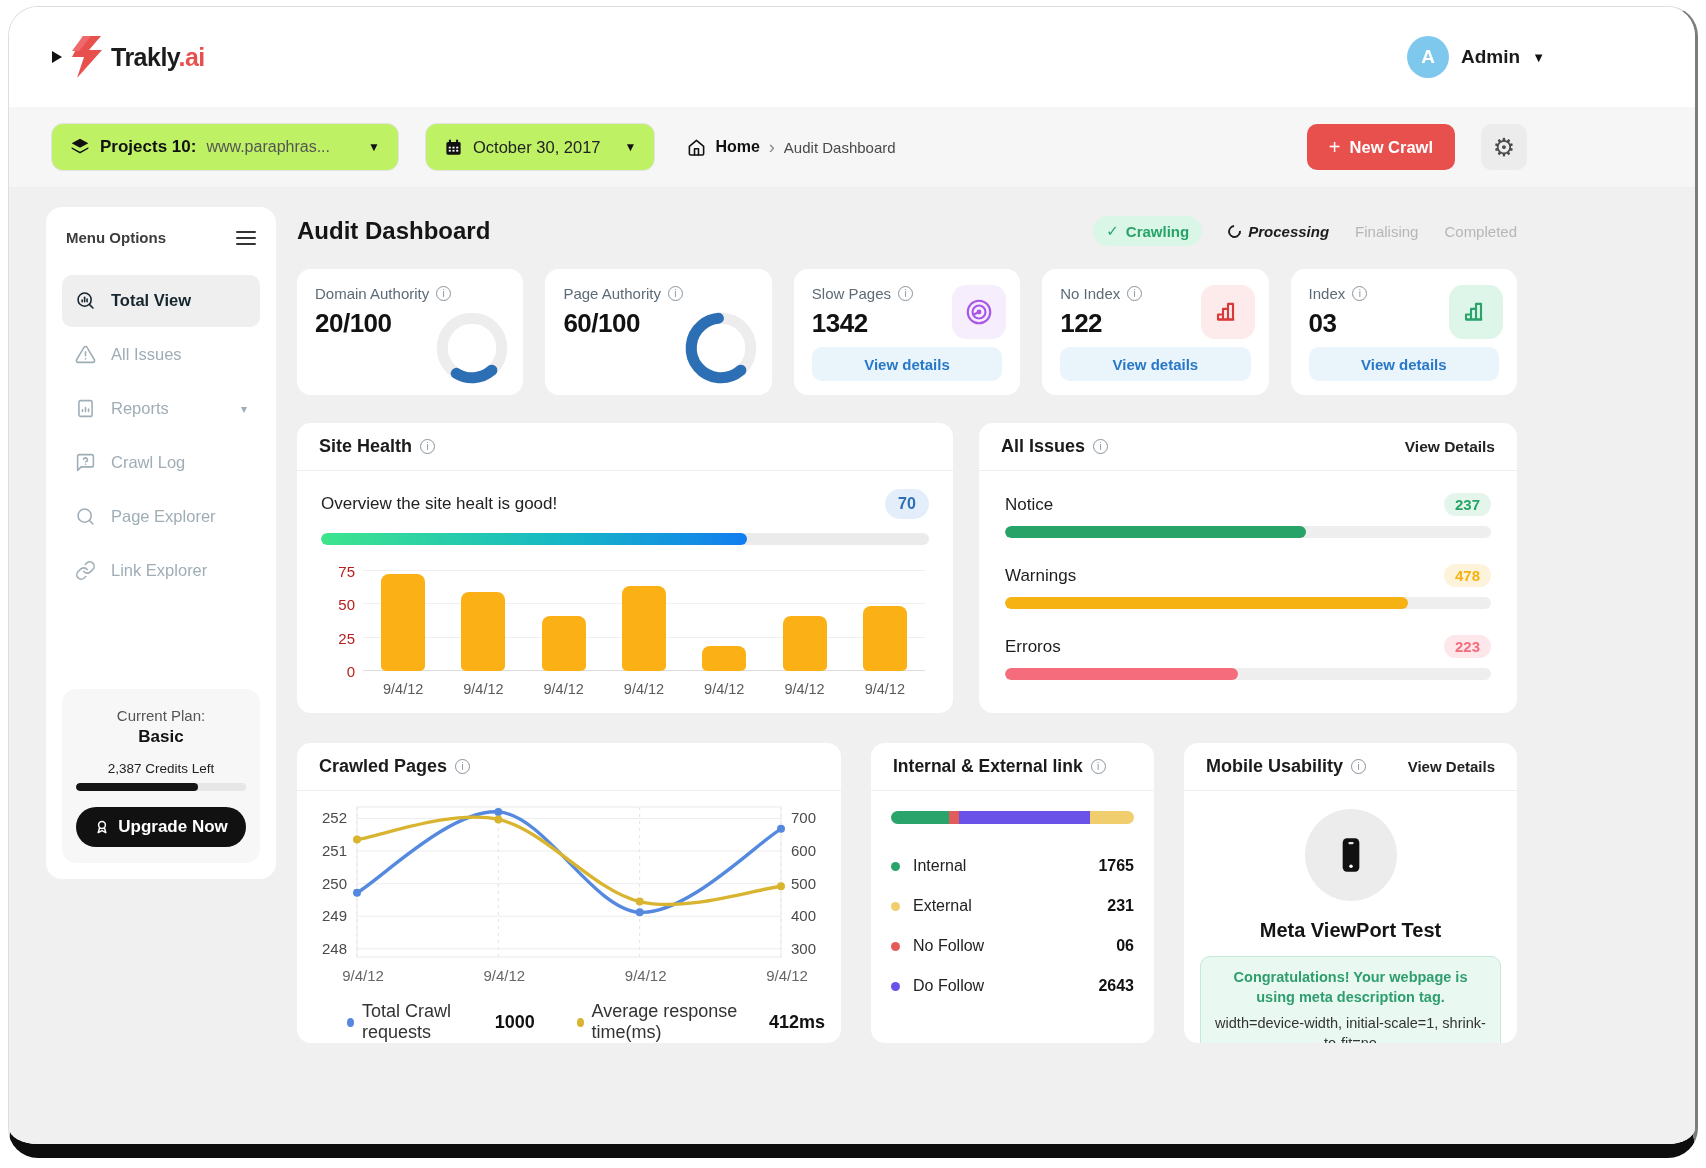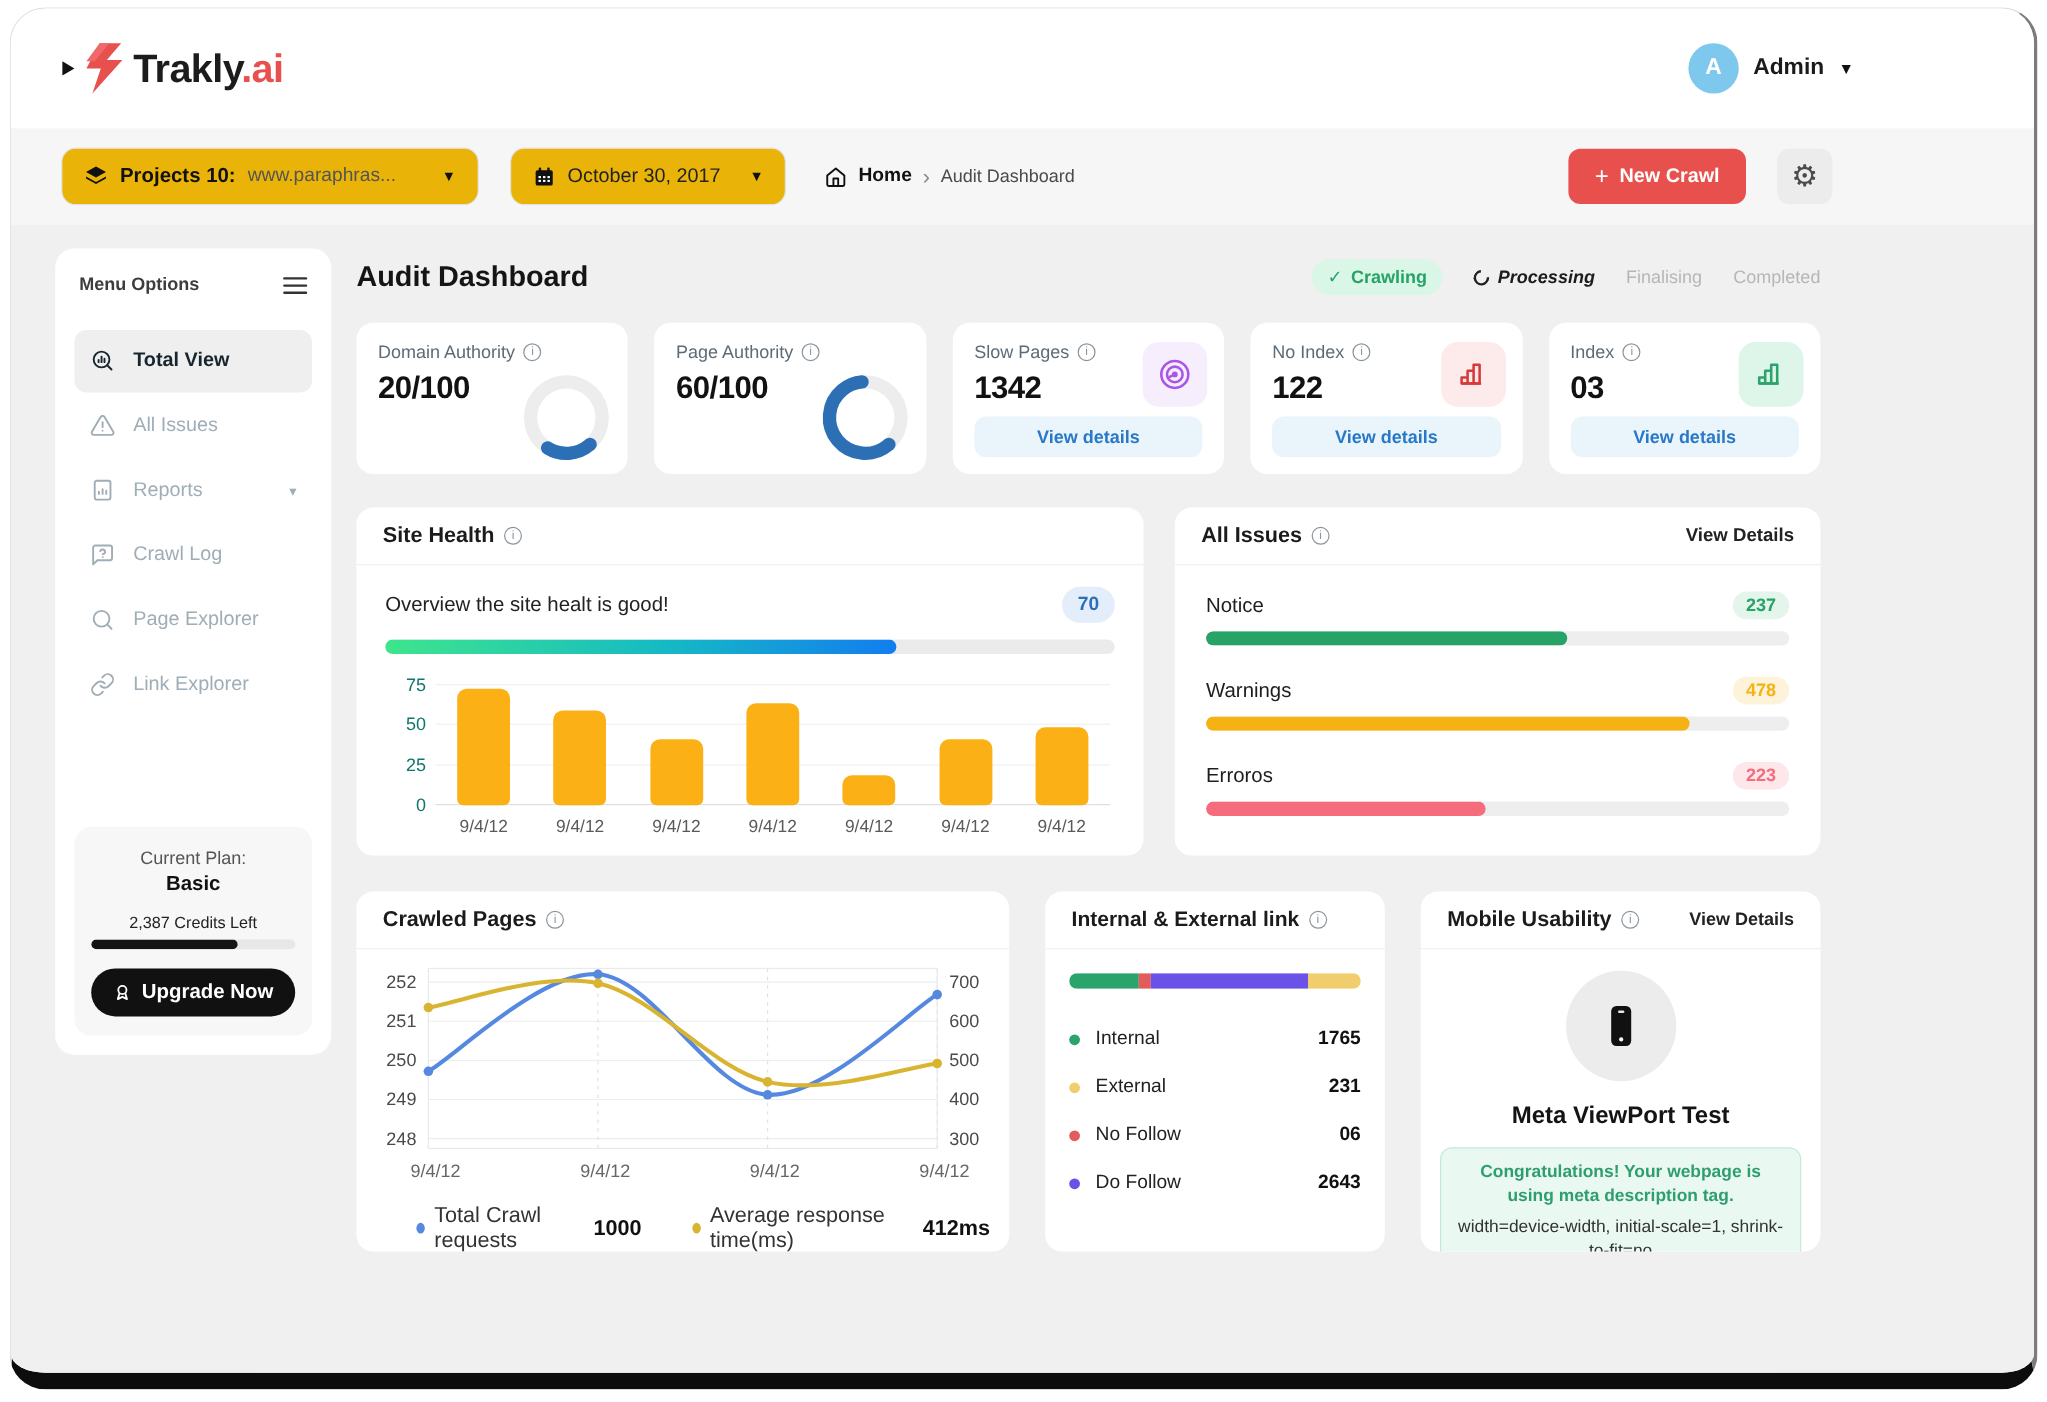--- a/index.html
+++ b/index.html
@@ -4,30 +4,30 @@
 <style>
   * { margin:0; padding:0; box-sizing:border-box; }
   html,body { width:1706px; height:1168px; background:#fff; font-family:"Liberation Sans","DejaVu Sans",sans-serif; color:#1c1c1c; }
   .window { position:absolute; left:8px; top:6px; width:1690px; height:1152px; background:#fff;
     border:1px solid #dedede; border-right:3px solid #7c7c7c; border-bottom:14px solid #0d0d0d;
     border-radius:30px; overflow:hidden; }
 
   
   .hdr { height:100px; display:flex; align-items:center; justify-content:space-between; padding:0 150px 0 42px; background:#fff; }
   .logo { display:flex; align-items:center; gap:6px; }
-  .logo-text { font-size:33px; font-weight:bold; letter-spacing:-0.5px; }
+  .logo-text { font-size:25px; font-weight:bold; letter-spacing:-0.5px; }
   .logo-text .red { color:#e8504d; }
   .user { display:flex; align-items:center; gap:12px; cursor:pointer; }
   .avatar { width:42px; height:42px; border-radius:50%; background:#7ec8ed; color:#fff; font-size:19px; font-weight:bold; display:flex; align-items:center; justify-content:center; }
   .uname { font-size:19px; font-weight:bold; color:#1b1b1b; }
   .caret { font-size:13px; color:#111; }
 
   
   .toolbar { height:80px; background:#f6f6f7; display:flex; align-items:center; gap:26px; padding:0 168px 0 42px; }
-  .pill { background:#eab308; border:1px solid #e3e3e4; border-radius:12px; height:48px; display:flex; align-items:center; gap:10px; padding:0 18px; cursor:pointer; }
+  .pill { background:#bef264; border:1px solid #e3e3e4; border-radius:12px; height:48px; display:flex; align-items:center; gap:10px; padding:0 18px; cursor:pointer; }
   .pill .lbl { font-size:17px; font-weight:bold; color:#111; white-space:nowrap; }
   .pill .val { font-size:16px; color:#555; white-space:nowrap; }
   .pill .caret { margin-left:14px; font-size:12px; }
   .crumb { display:flex; align-items:center; gap:9px; margin-left:6px; }
   .crumb .home { font-size:16px; font-weight:bold; color:#111; }
   .crumb .sep { font-size:18px; color:#888; }
   .crumb .cur { font-size:15px; color:#4a4a4a; }
   .tb-spacer { flex:1; }
   .btn-red { background:#e8504d; color:#fff; border:none; border-radius:10px; height:46px; padding:0 22px; font-size:16.5px; font-weight:600; display:flex; align-items:center; gap:9px; cursor:pointer; font-family:inherit; }
   .btn-red .plus { font-size:20px; font-weight:400; }
@@ -91,21 +91,21 @@
   
   .sh-body { padding:18px 24px 14px; }
   .sh-msg-row { display:flex; align-items:center; justify-content:space-between; }
   .sh-msg { font-size:17px; color:#222; }
   .sh-score { min-width:44px; height:30px; border-radius:15px; background:#e4eefb; color:#2d6fb5; font-size:16px; font-weight:bold; display:flex; align-items:center; justify-content:center; padding:0 10px; }
   .sh-track { height:12px; border-radius:6px; background:#ebebeb; margin-top:14px; overflow:hidden; }
   .sh-fill { height:100%; border-radius:6px; background:linear-gradient(90deg,#3ee58c,#16b9c4 55%,#127df0); }
   .sh-chart { position:relative; height:100px; margin:26px 4px 0 42px; }
   .sh-grid { position:absolute; left:0; right:0; height:1px; background:#f0f0f0; }
   .sh-grid.base { background:#dedede; }
-  .sh-ylab { position:absolute; left:-40px; width:32px; text-align:right; font-size:15px; color:#0f766e; transform:translateY(-50%); }
+  .sh-ylab { position:absolute; left:-40px; width:32px; text-align:right; font-size:15px; color:#b91c1c; transform:translateY(-50%); }
   .sh-bars { position:absolute; inset:0; display:flex; }
   .sh-col { flex:1; display:flex; align-items:flex-end; justify-content:center; }
   .sh-bar { width:44px; border-radius:8px 8px 5px 5px; }
   .sh-xlabs { display:flex; margin:10px 4px 0 42px; }
   .sh-xlabs span { flex:1; text-align:center; font-size:14.5px; color:#5a5a5a; }
 
   
   .ai-body { padding:22px 26px; }
   .issue { margin-bottom:26px; }
   .issue:last-child { margin-bottom:0; }

